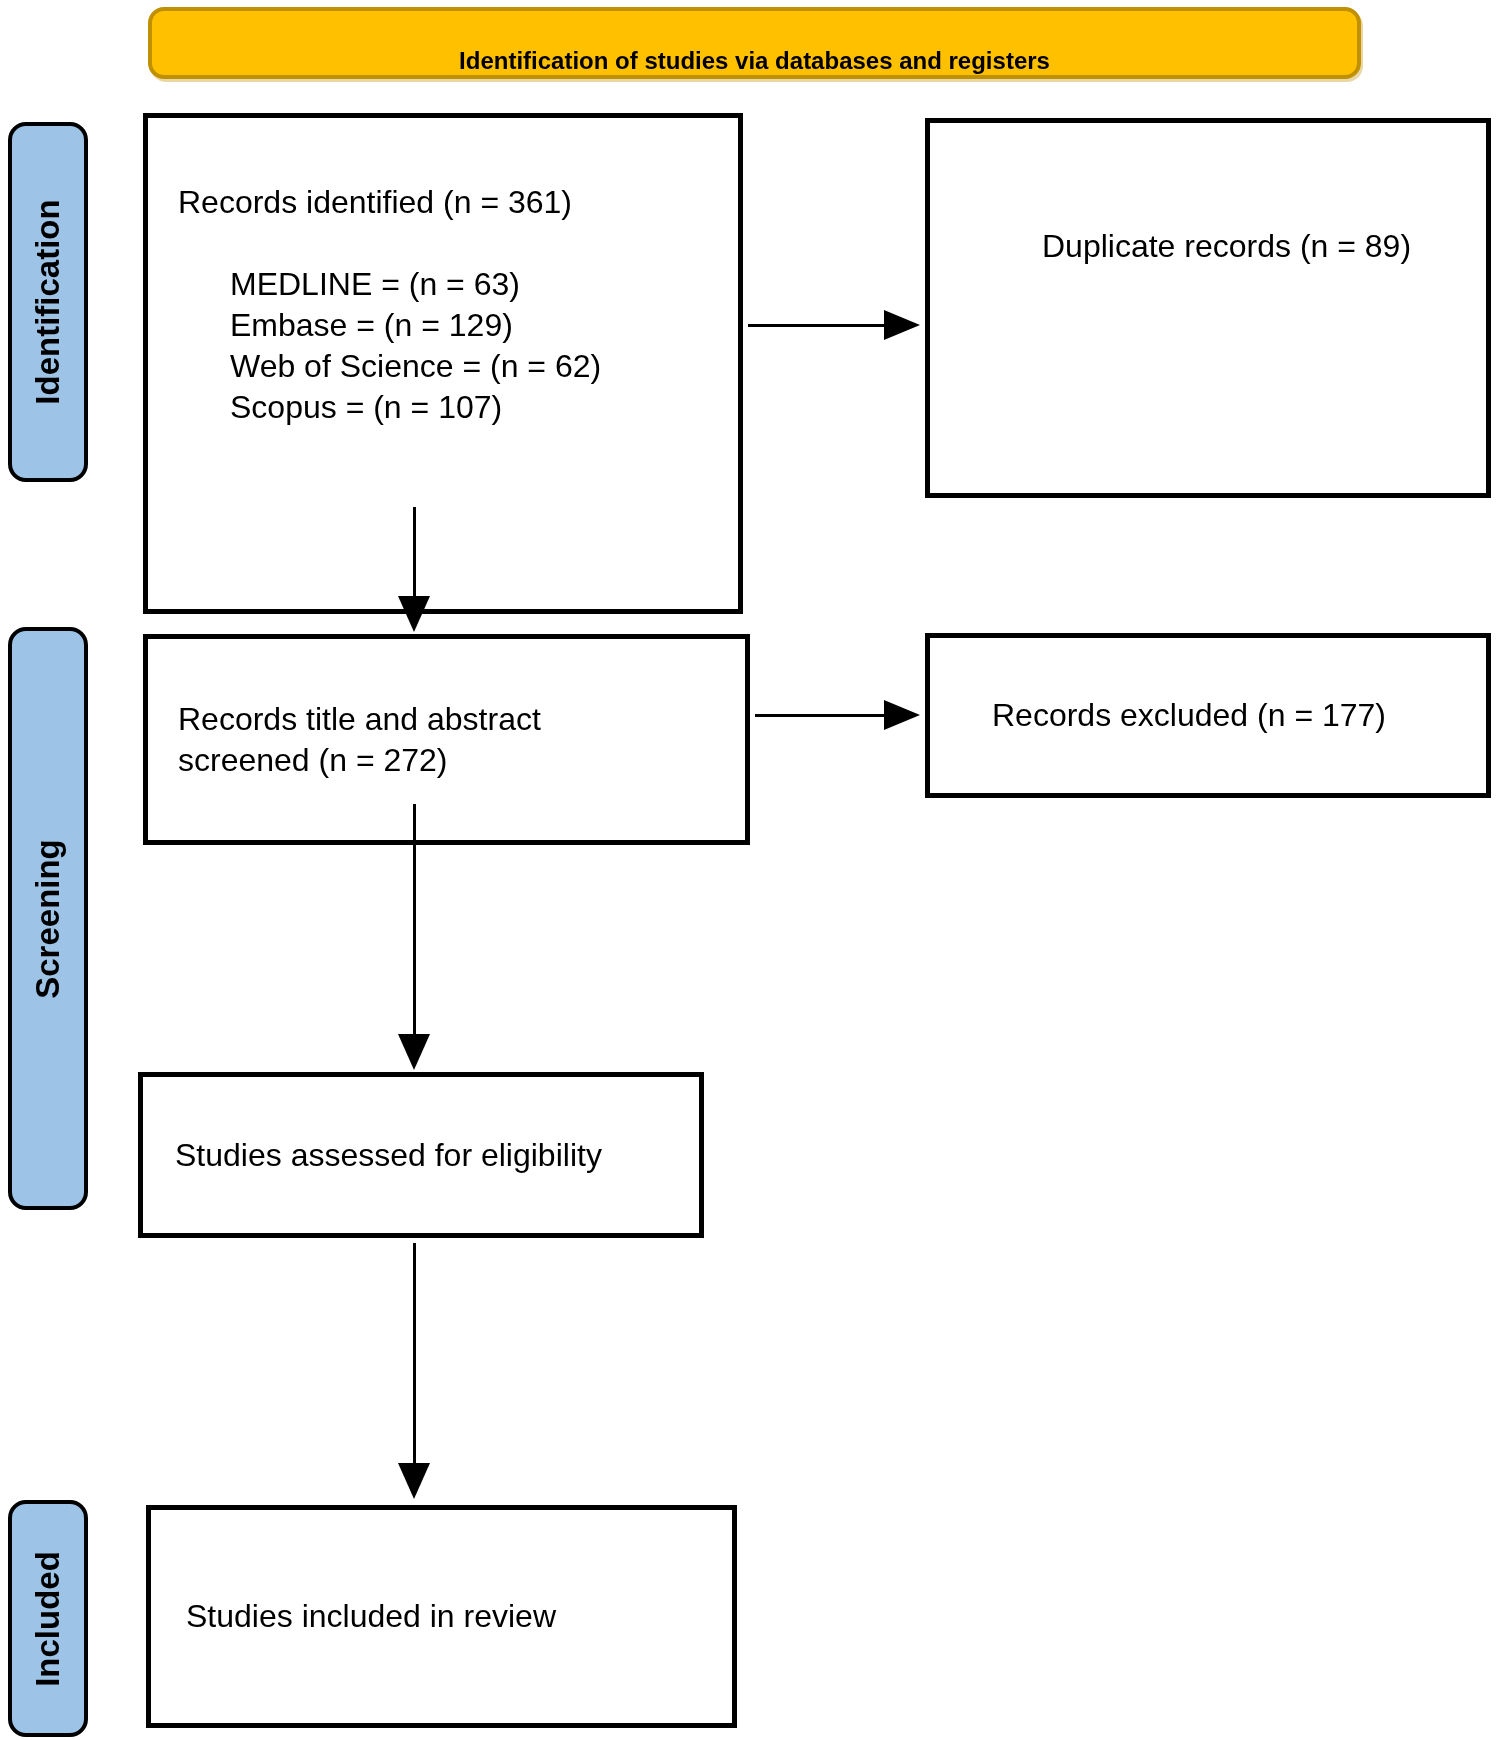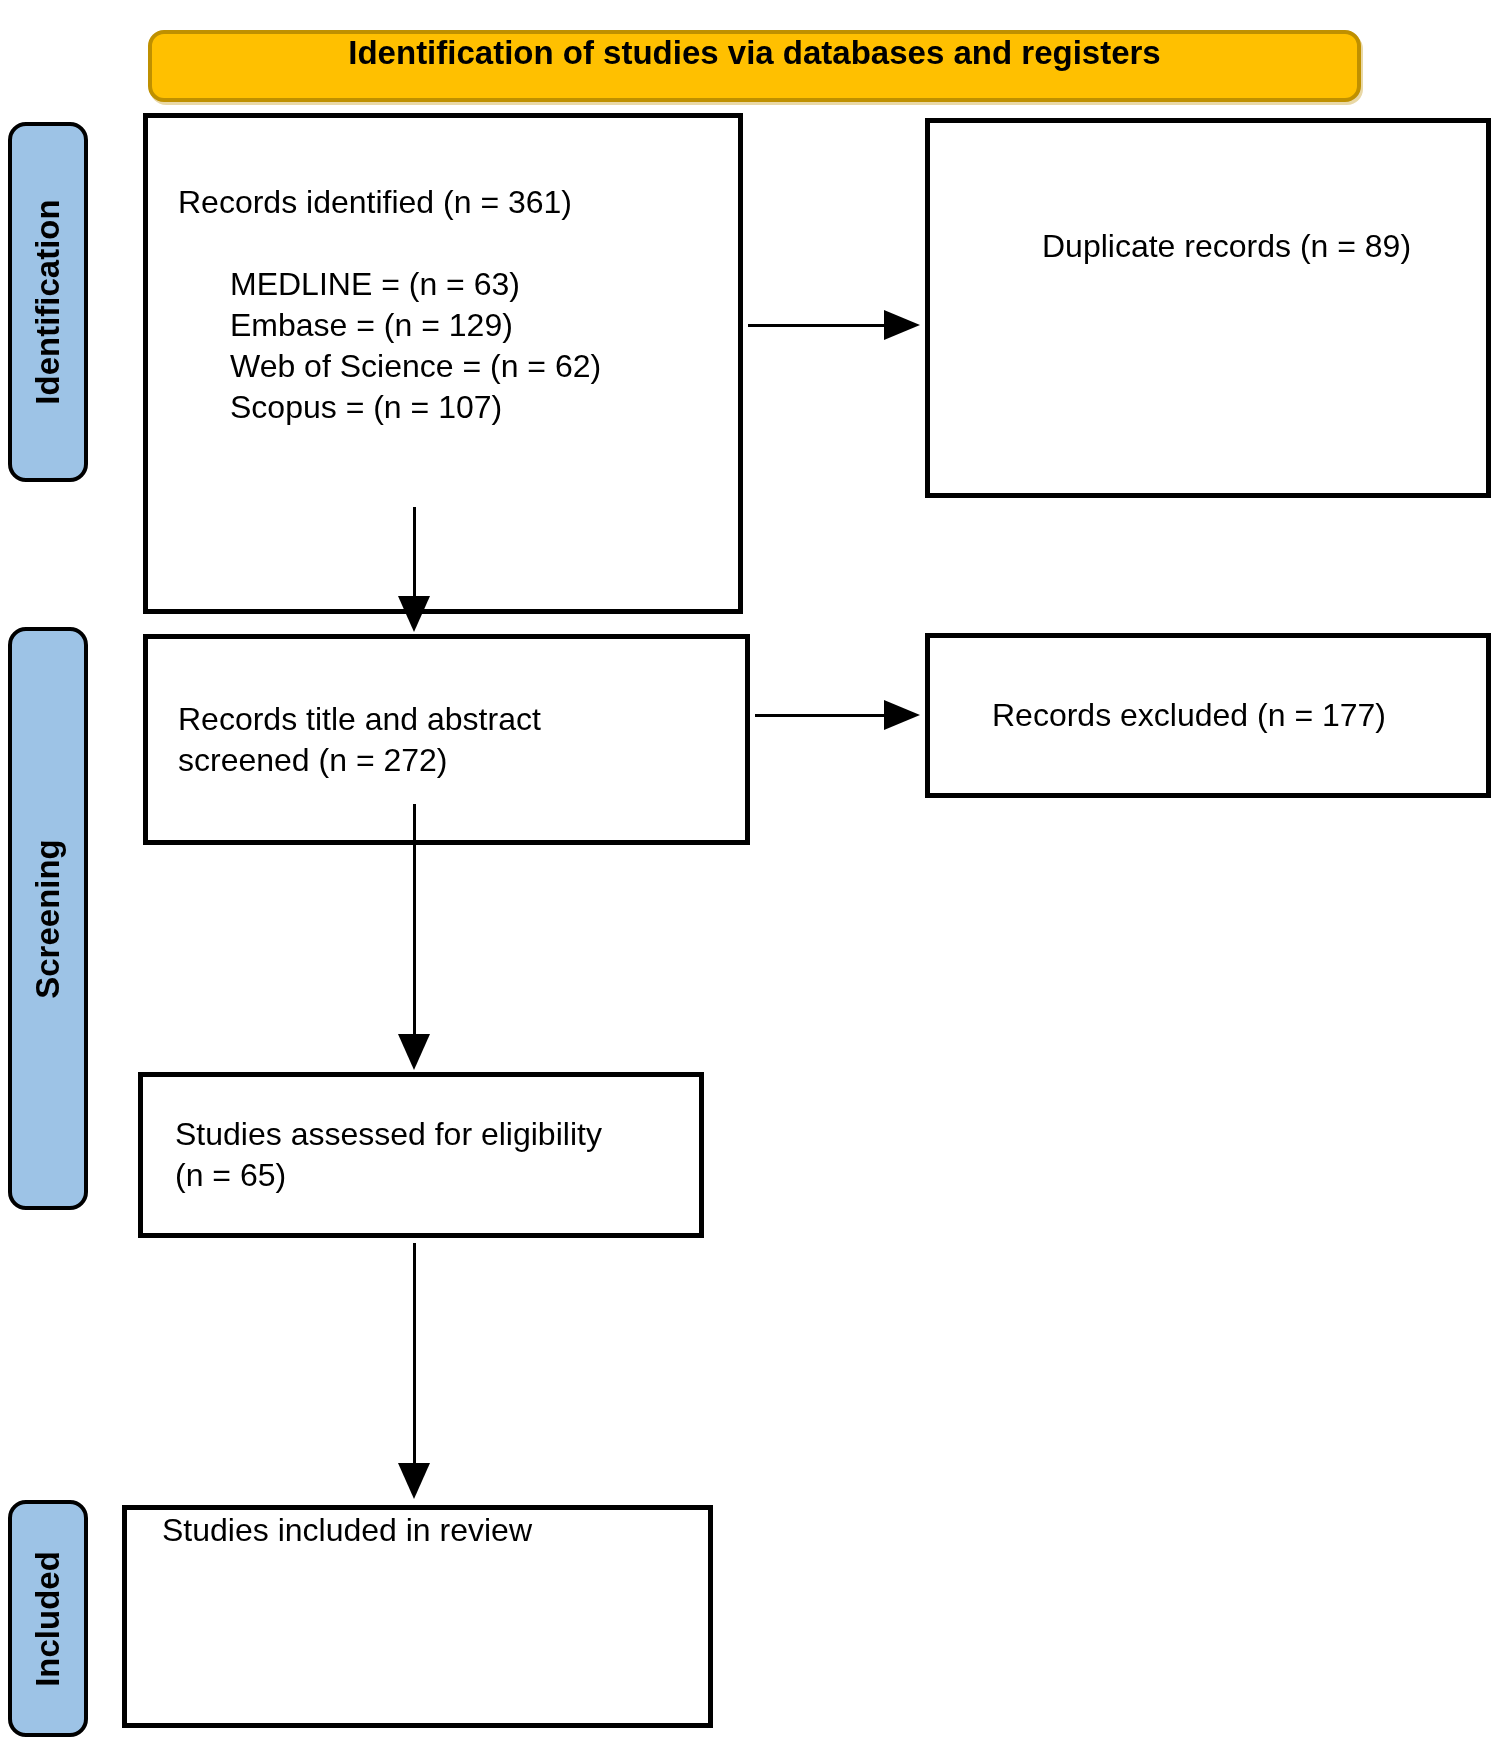--- a/index.html
+++ b/index.html
@@ -16,24 +16,23 @@
     overflow: hidden;
   }
   .abs { position: absolute; box-sizing: border-box; }
 
   
   .header-banner {
     left: 148px; top: 7px; width: 1213px; height: 72px;
     background: #FFC000;
     border: 4px solid #BF9000;
     border-radius: 16px;
-    display: flex; align-items: flex-start; justify-content: center;
-    font-size: 33px; font-weight: bold; color: #000;
+    display: flex; align-items: flex-end; justify-content: center;
+    font-size: 24px; font-weight: bold; color: #000;
     box-shadow: 2px 3px 0 rgba(191,144,0,0.35);
-    margin-top: 23px;
   }
 
   
   .stage {
     left: 8px; width: 80px;
     background: #9DC3E6;
     border: 4px solid #000;
     border-radius: 18px;
     display: flex; align-items: center; justify-content: center;
   }
@@ -58,22 +57,22 @@
 
   .box-removed { left: 925px; top: 118px; width: 566px; height: 380px; padding: 103px 28px 0 35px; }
   .box-removed .indent { margin-left: 77px; }
 
   .box-screened { left: 143px; top: 634px; width: 607px; height: 211px;
                   display: flex; flex-direction: column; justify-content: center; padding-left: 30px; }
   .box-excluded { left: 925px; top: 633px; width: 566px; height: 165px;
                   display: flex; align-items: center; padding-left: 62px; }
   .box-assessed { left: 138px; top: 1072px; width: 566px; height: 166px;
                   display: flex; flex-direction: column; justify-content: center; padding-left: 32px; }
-  .box-included { left: 122px; top: 1505px; width: 591px; height: 223px;
-                  display: flex; flex-direction: row; padding-left: 35px; }
+  .box-included { left: 146px; top: 1505px; width: 591px; height: 223px;
+                  display: flex; flex-direction: column; justify-content: center; padding-left: 35px; }
 
   
   .vline { width: 3px; background: #000; }
   .hline { height: 3px; background: #000; }
   .head-down {
     width: 0; height: 0;
     border-left: 16px solid transparent;
     border-right: 16px solid transparent;
     border-top: 36px solid #000;
   }
@@ -122,21 +121,20 @@
     <div>Records title and abstract</div>
     <div>screened (n = 272)</div>
   </div>
 
   <div class="abs flowbox box-excluded">
     <div>Records excluded (n = 177)</div>
   </div>
 
   <div class="abs flowbox box-assessed">
     <div>Studies assessed for eligibility</div>
-    <div>(n = 65)</div>
   </div>
 
   <div class="abs flowbox box-included">
     <div>Studies included in review</div>
   </div>
 
   <div class="abs hline" style="left:748px; top:324px; width:136px;"></div>
   <div class="abs head-right" style="left:884px; top:310px;"></div>
 
   <div class="abs vline" style="left:413px; top:507px; height:93px;"></div>

